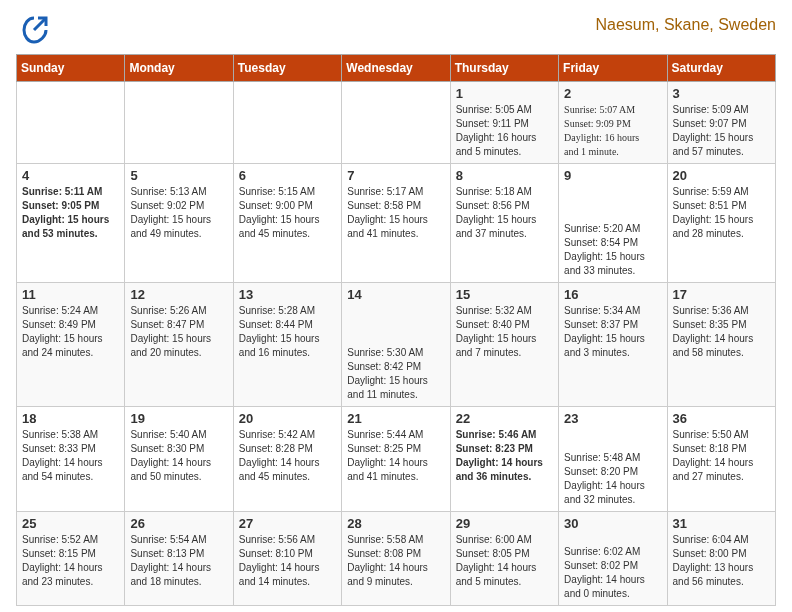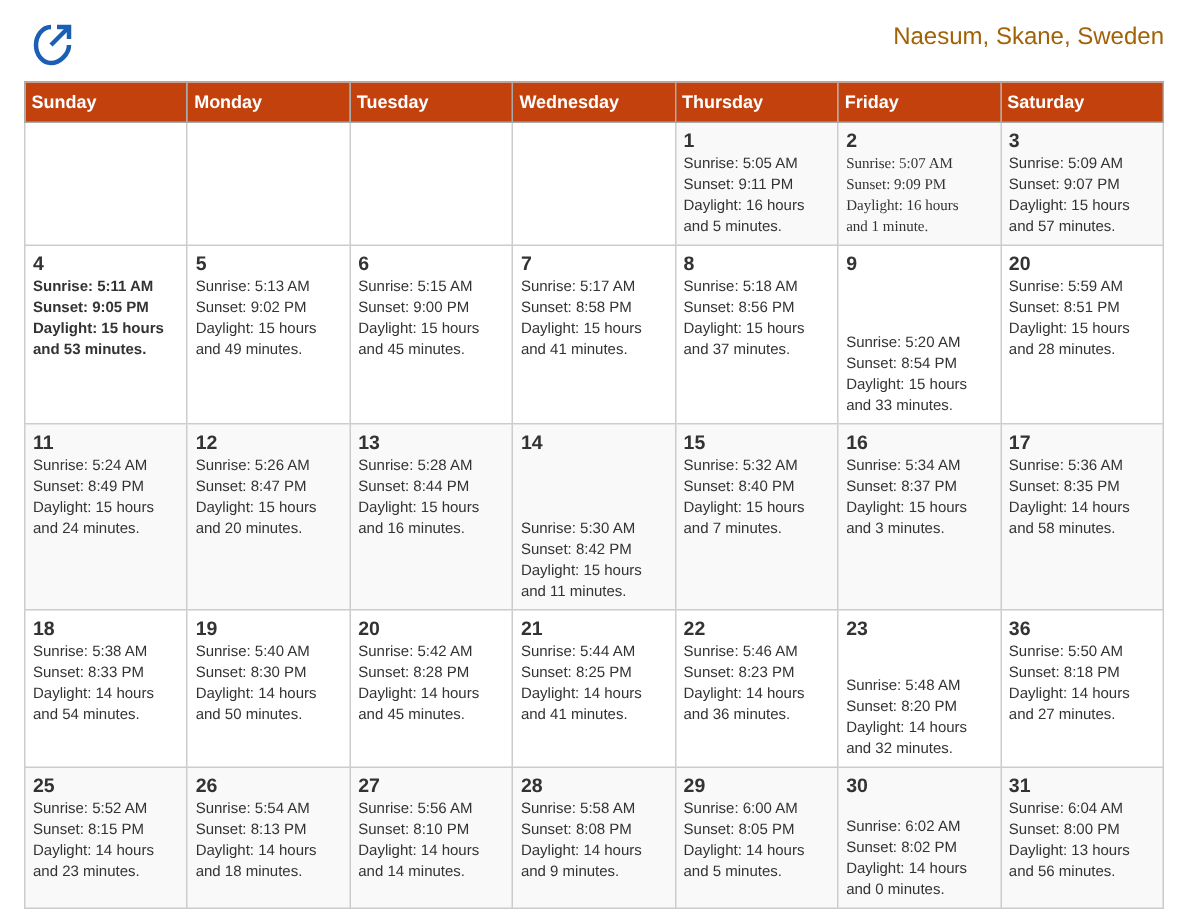--- a/index.html
+++ b/index.html
@@ -275,21 +275,21 @@
         </td>
         <td>
           <span class="day-number">21</span>
           <div class="day-info" style="white-space: pre-line;">Sunrise: 5:44 AM
 Sunset: 8:25 PM
 Daylight: 14 hours
 and 41 minutes.</div>
         </td>
         <td>
           <span class="day-number">22</span>
-          <div class="day-info" style="white-space: pre-line;">Sunrise: 5:46 AM
+          <div class="day-info" style="white-space: pre-line; font-weight: bold;">Sunrise: 5:46 AM
 Sunset: 8:23 PM
 Daylight: 14 hours
 and 36 minutes.</div>
         </td>
         <td>
           <span class="day-number">23</span>
           <div class="day-info" style="white-space: pre-line; margin-top: 25px;">Sunrise: 5:48 AM
 Sunset: 8:20 PM
 Daylight: 14 hours
 and 32 minutes.</div>

